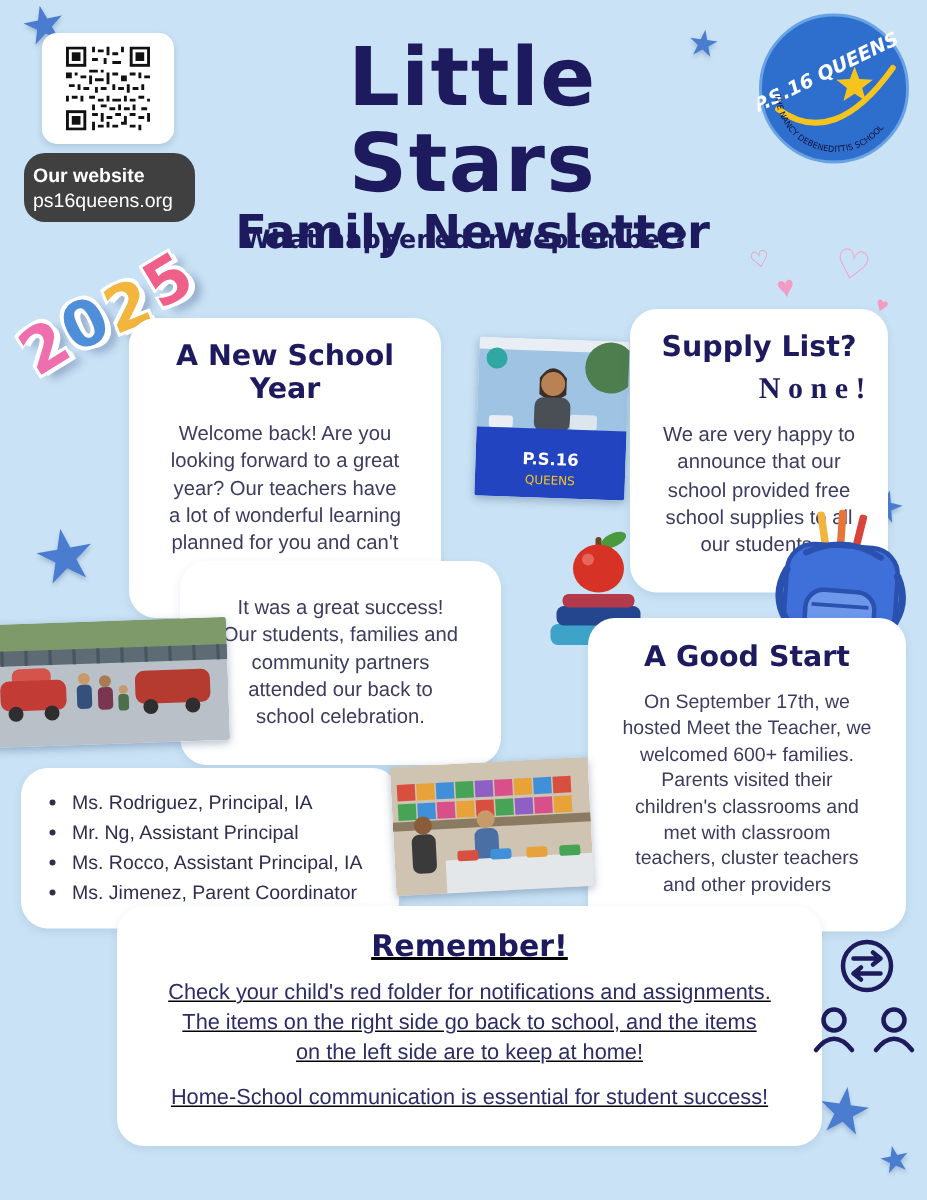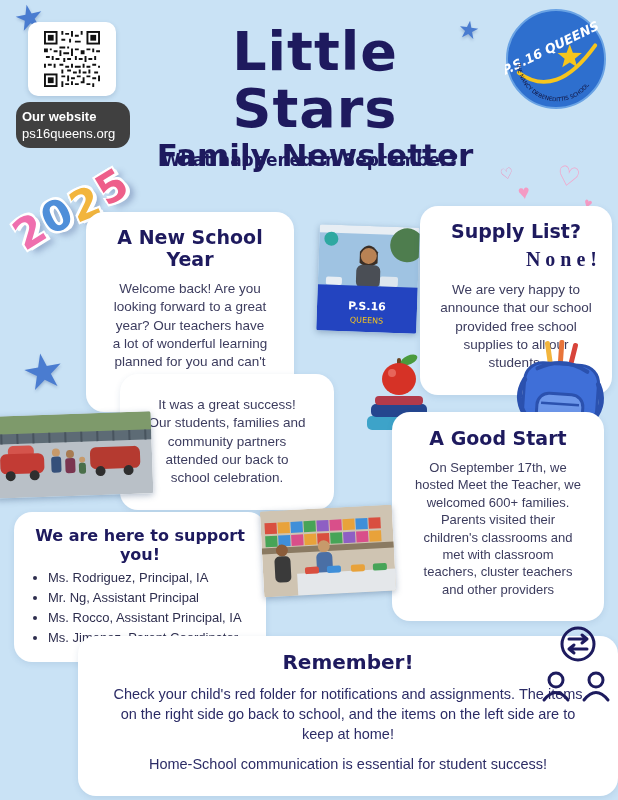--- a/index.html
+++ b/index.html
@@ -36,31 +36,31 @@
   .year span:nth-child(3){color:#f2b53d; transform:rotate(4deg);}
   .year span:nth-child(4){color:#ee5f8a; transform:rotate(-5deg) translateY(-4px);}
 
   
   .card{position:absolute; background:#fff; border-radius:18px; padding:12px 16px;
     box-sizing:border-box; text-align:center; box-shadow:0 2px 6px rgba(50,90,140,.12);}
   .card h2{font-family:"DejaVu Sans",sans-serif; font-size:19px; color:#1e1a5e;
     margin:2px 0 6px; font-weight:800;}
   .card p{font-size:13.5px; color:#3c3c5e; line-height:1.36; margin:10px;}
   .card-new-year{left:86px; top:212px; width:208px;}
-  .card-supply{left:420px; top:206px; width:192px; padding:12px 10px;}
+  .card-supply{left:420px; top:206px; width:172px; padding:12px 10px;}
   .card-supply .none{font-family:Liberation Serif, serif; font-size:20px; font-weight:bold;
     color:#1e1a5e; letter-spacing:5px; margin:2px 0 6px;text-align:right;}
   .card-bash{left:120px; top:374px; width:214px;}
   .card-good-start{left:392px; top:412px; width:212px; padding:13px 12px;}
   .card-good-start p{font-size:13px; line-height:1.34;}
   .card-support{left:14px; top:512px; width:252px; text-align:left; padding:12px 14px;}
   .card-support h2{font-size:16px; text-align:center; margin-bottom:6px;}
   .card-support ul{margin:0; padding-left:20px;}
   .card-support li{font-size:13px; color:#2e2e4e; margin:3px 0; line-height:1.3;}
-  .card-remember{left:78px; top:636px; width:540px; padding:12px 24px;}
+  .card-remember{left:78px; top:604px; width:470px; padding:12px 24px;text-decoration:underline;}
   .card-remember h2{font-size:20px;}
   .card-remember p{font-size:14.5px; color:#2c2c66; line-height:1.38;}
   .card-remember .footer-line{margin-top:2px;}
 
   
   .photo{position:absolute; overflow:hidden; box-shadow:0 2px 6px rgba(40,70,110,.35); border-radius:2px;}
   .photo-meet{left:318px; top:226px; width:100px; height:106px; transform:rotate(2deg);}
   .photo-bash{left:-6px; top:414px; width:158px; height:82px; transform:rotate(-2deg);}
   .photo-class{left:262px; top:508px; width:132px; height:86px; transform:rotate(-3deg);}
 
@@ -222,21 +222,20 @@
         <rect x="84.5" y="49" width="7" height="11" rx="2.5" fill="#4a6f4a"></rect>
     </svg>
   </div>
 
   <div class="card card-good-start">
     <h2>A Good Start</h2>
     <p>On September 17th, we hosted Meet the Teacher, we welcomed 600+ families. Parents visited their children's classrooms and met with classroom teachers, cluster teachers and other providers</p>
   </div>
 
   <div class="card card-support">
-    <h2>We are here to support you!</h2>
     <ul>
       <li>Ms. Rodriguez, Principal, IA</li>
       <li>Mr. Ng, Assistant Principal</li>
       <li>Ms. Rocco, Assistant Principal, IA</li>
       <li>Ms. Jimenez, Parent Coordinator</li>
     </ul>
   </div>
 
   <div class="photo photo-class">
     <svg width="132" height="86" viewBox="0 0 132 86">

